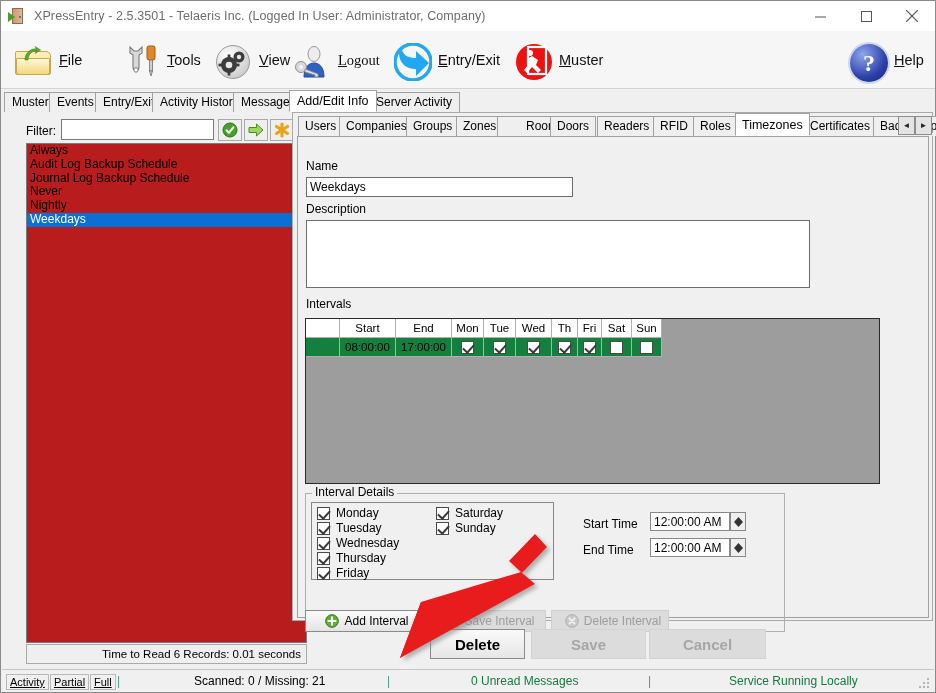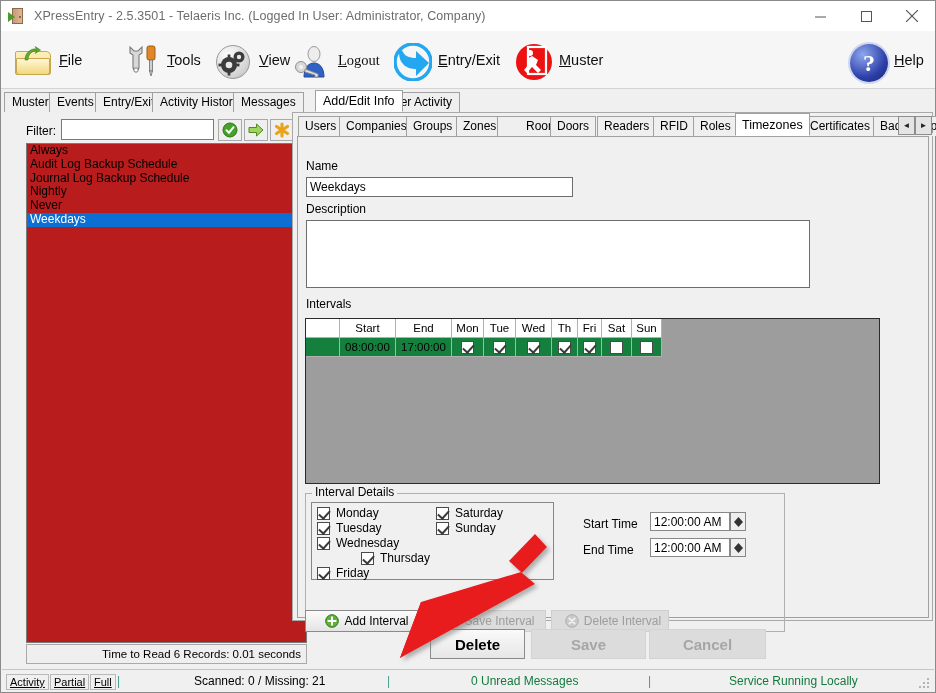--- a/index.html
+++ b/index.html
@@ -66,21 +66,21 @@
      box-shadow:0 0 0 2px #cdd6f2; display:flex; align-items:center; justify-content:center;
      color:#fff; font-size:24px; font-weight:bold; font-family:"Liberation Serif",serif; }
 
   
   .maintabs { position:absolute; left:0; top:89px; width:934px; height:22px;
               background:#f0f0f0; }
   .mtab { position:absolute; top:2px; height:20px; line-height:19px; padding:0 7px;
           font-size:12px; background:#efefef; border:1px solid #a0a0a0; border-bottom:none;
           white-space:nowrap; }
   .mtab.sel { top:0; height:22px; line-height:21px; background:#ffffff;
-          border-bottom:1px solid #fff; z-index:3; font-size:12.5px;margin-left:26px; }
+          border-bottom:1px solid #fff; z-index:3; font-size:12.5px; }
 
   
   .leftpanel { position:absolute; left:20px; top:111px; width:287px; height:552px; }
   .filterrow { position:absolute; left:0; top:7px; width:287px; height:26px; }
   .filterlbl { position:absolute; left:5px; top:5px; font-size:12px; }
   .filterinput { position:absolute; left:40px; top:0; width:153px; height:21px;
      border:1px solid #7a7a7a; background:#fff; }
   .fbtn { position:absolute; top:0; width:24px; height:22px; background:#efefef;
      border:1px solid #a9a9a9; display:flex; align-items:center; justify-content:center; }
   .listbox { position:absolute; left:5px; top:31px; width:281px; height:500px;
@@ -312,22 +312,22 @@
             <line x1="13.5" y1="4.5" x2="2.5" y2="11.5"></line>
           </g>
         </svg>
       </div>
     </div>
 
     <div class="listbox">
       <div class="litem">Always</div>
       <div class="litem">Audit Log Backup Schedule</div>
       <div class="litem">Journal Log Backup Schedule</div>
+      <div class="litem">Never</div>
       <div class="litem">Nightly</div>
-      <div class="litem">Never</div>
       <div class="litem sel">Weekdays</div>
     </div>
 
     <div class="listfoot">Time to Read 6 Records: 0.01 seconds</div>
   </div>
 
   <div class="rightpanel">
 
     <div class="subtabs">
       <div class="stab" style="left:5px;">Users</div>
@@ -383,21 +383,21 @@
         </div>
       </div>
 
       <div class="gbox"></div>
       <div class="gbox-title">Interval Details</div>
 
       <div class="dayspanel">
         <div class="dayrow" style="left:5px;  top:3px;"><span class="cb on"></span><span>Monday</span></div>
         <div class="dayrow" style="left:5px;  top:18px;"><span class="cb on"></span><span>Tuesday</span></div>
         <div class="dayrow" style="left:5px;  top:33px;"><span class="cb on"></span><span>Wednesday</span></div>
-        <div class="dayrow" style="left:5px;  top:48px;margin-left:44px;"><span class="cb on"></span><span>Thursday</span></div>
+        <div class="dayrow" style="left:5px;  top:48px;"><span class="cb on"></span><span>Thursday</span></div>
         <div class="dayrow" style="left:5px;  top:63px;"><span class="cb on"></span><span>Friday</span></div>
         <div class="dayrow" style="left:124px; top:3px;"><span class="cb on"></span><span>Saturday</span></div>
         <div class="dayrow" style="left:124px; top:18px;"><span class="cb on"></span><span>Sunday</span></div>
       </div>
 
       <div class="flabel" style="left:285px; top:380px;">Start Time</div>
       <div class="ftext" style="left:352px; top:375px; width:80px; height:19px; border:1px solid #888;">12:00:00 AM</div>
       <div style="position:absolute; left:432px; top:375px; width:16px; height:19px; background:#efefef; border:1px solid #888; display:flex; flex-direction:column; align-items:center; justify-content:center;">
         <svg width="9" height="5" viewBox="0 0 9 5">
             <path d="M4.5 0 L9 5 L0 5 Z" fill="#333"></path>

